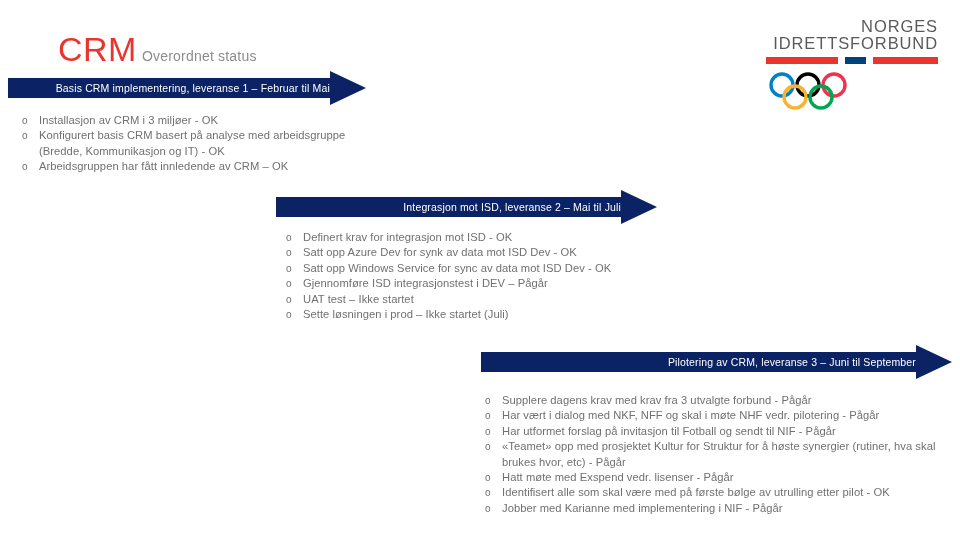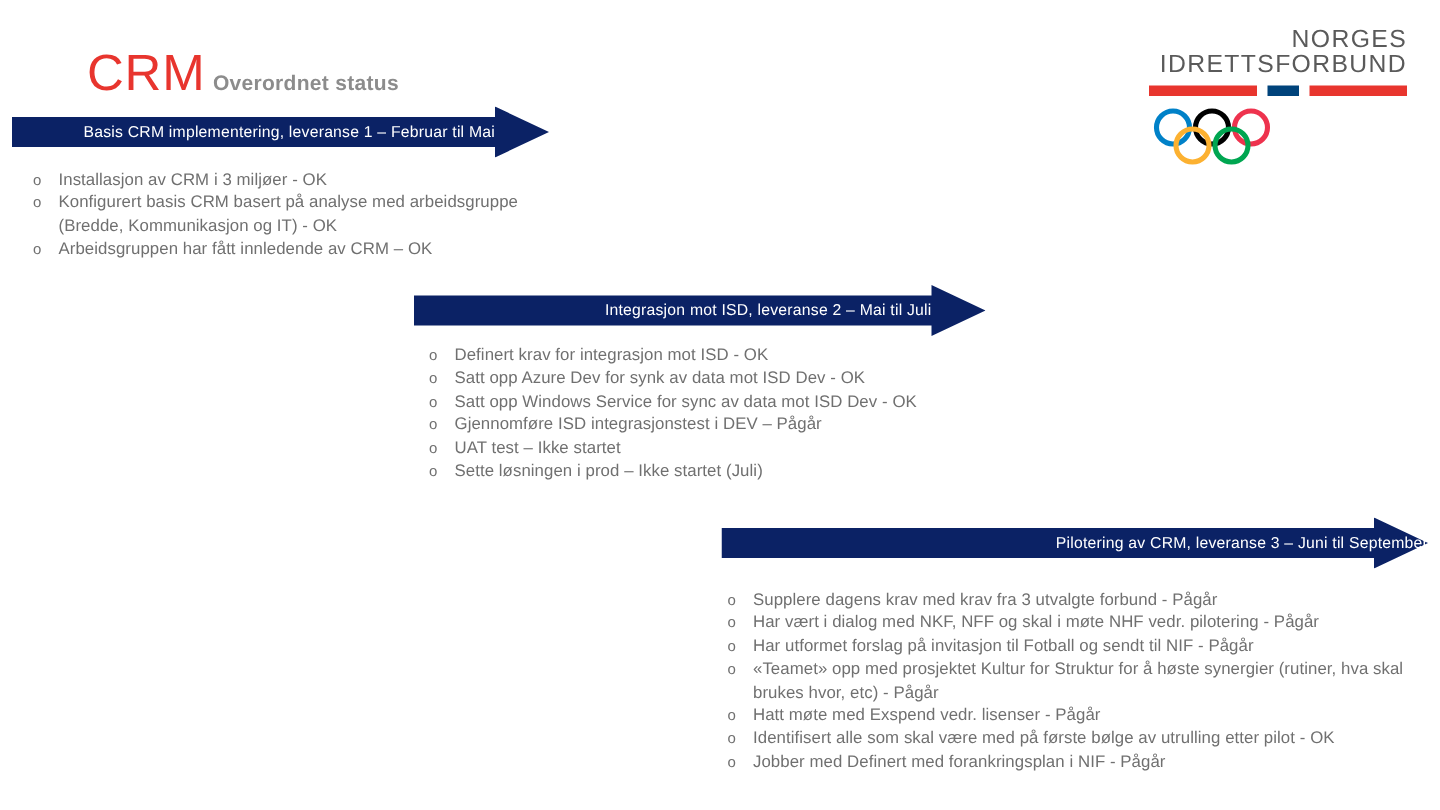--- a/index.html
+++ b/index.html
@@ -25,21 +25,21 @@
   .title-main {
     font-size: 34px;
     color: #E8352E;
     letter-spacing: 0.5px;
     font-weight: 400;
   }
   .title-sub {
     font-size: 14px;
     color: #8C8C8C;
     margin-left: 5px;
-    font-weight: 700;
+    font-weight: 400;
     letter-spacing: 0.2px;
     margin-top: 40px;
   }
 
   
   .logo {
     position: absolute;
     right: 22px; top: 18px;
     width: 172px;
   }
@@ -196,21 +196,21 @@
     <div class="bullet-row">
       <span class="bullet-mark">o</span>
       <span class="bullet-text">Sette løsningen i prod  – Ikke startet (Juli)</span>
     </div>
   </div>
 
   <div class="arrow" style="left:481px; top:345px; width:471px;">
     <svg width="471" height="34" viewBox="0 0 471 34" preserveAspectRatio="none">
       <path d="M0,7 L435,7 L435,0 L471,17 L435,34 L435,27 L0,27 Z" fill="#0B2265"></path>
     </svg>
-    <div class="arrow-label" style="width:435px;margin-left:36px;">
+    <div class="arrow-label" style="width:435px;">
       <span>Pilotering av CRM, leveranse 3 – Juni til September</span>
     </div>
   </div>
 
   <div class="bullets" style="left:485px; top:393px; width:460px;">
     <div class="bullet-row">
       <span class="bullet-mark">o</span>
       <span class="bullet-text">Supplere dagens krav med krav fra 3 utvalgte forbund  - Pågår</span>
     </div>
     <div class="bullet-row">
@@ -228,17 +228,17 @@
     <div class="bullet-row">
       <span class="bullet-mark">o</span>
       <span class="bullet-text">Hatt møte med Exspend vedr. lisenser - Pågår</span>
     </div>
     <div class="bullet-row">
       <span class="bullet-mark">o</span>
       <span class="bullet-text">Identifisert alle som skal være med på første bølge av utrulling etter pilot - OK</span>
     </div>
     <div class="bullet-row">
       <span class="bullet-mark">o</span>
-      <span class="bullet-text">Jobber med Definert med forankringsplan  i NIF - Pågår</span>
+      <span class="bullet-text">Jobber med Karianne med implementering  i NIF - Pågår</span>
     </div>
   </div>
 
 </div>
 
 </body></html>

